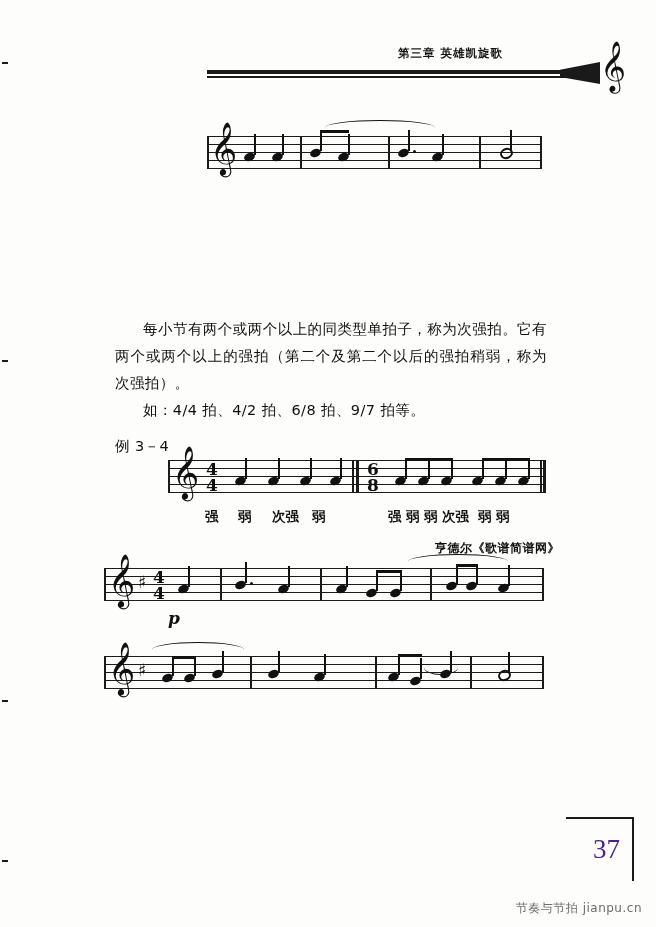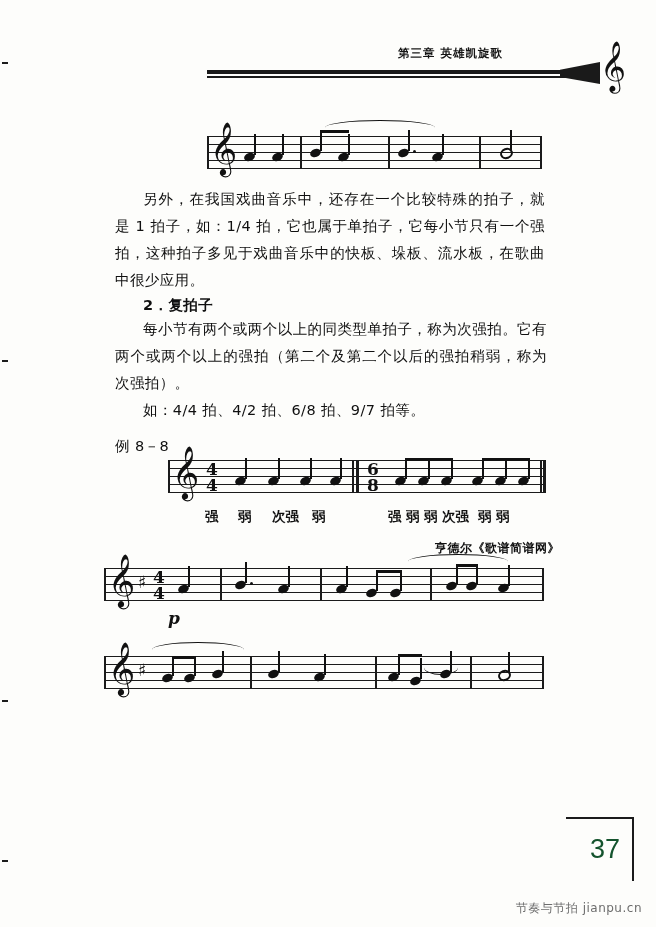--- a/index.html
+++ b/index.html
@@ -191,23 +191,23 @@
 
   
   .edge-mark {
     position: absolute;
     background: #1b1b1b;
   }
   .page-num {
     position: absolute;
     right: 36px;
     bottom: 62px;
-    font-family: Liberation Sans, sans-serif;
+    font-family: Liberation Serif, serif;
     font-size: 27px;
-    color: #14532d;
+    color: #4c1d95;
   }
   .corner {
     position: absolute;
     right: 22px;
     bottom: 46px;
     width: 66px;
     height: 62px;
     border-right: 2px solid #1b1b1b;
     border-top: 2px solid #1b1b1b;
   }
@@ -261,25 +261,23 @@
     <div class="notehead" style="left:398px; top:21px;"></div>
     <div class="dot" style="left:413px; top:22px;"></div>
     <div class="stem" style="left:408px; top:2px; height:21px;"></div>
     <div class="notehead" style="left:432px; top:25px;"></div>
     <div class="stem" style="left:442px; top:6px; height:21px;"></div>
 
     <div class="notehead hollow" style="left:500px; top:20px;"></div>
     <div class="stem" style="left:510px; top:2px; height:20px;"></div>
   </div>
 
-  <div class="para p1">另外，在我国戏曲音乐中，还存在一个比较特殊的拍子，就是 1 拍子，如：1/4 拍，它也属于单拍子，它每小节只有一个强拍，这种拍子多见于戏曲音乐中的快板、垛板、流水板，在歌曲中很少应用。</div>
-  <div class="para h2">2．复拍子</div>
   <div class="para p2">每小节有两个或两个以上的同类型单拍子，称为次强拍。它有两个或两个以上的强拍（第二个及第二个以后的强拍稍弱，称为次强拍）。</div>
   <div class="para p3">如：4/4 拍、4/2 拍、6/8 拍、9/7 拍等。</div>
-  <div class="para p4">例 8－8</div>
+  <div class="para p4">例 3－4</div>
 
   <div class="staff" style="top:452px;">
     <div class="lines">
       <div class="ln" style="left:168px; top:8px;  width:375px;"></div>
       <div class="ln" style="left:168px; top:16px; width:375px;"></div>
       <div class="ln" style="left:168px; top:24px; width:375px;"></div>
       <div class="ln" style="left:168px; top:32px; width:375px;"></div>
       <div class="ln" style="left:168px; top:40px; width:375px;"></div>
       <div class="barline" style="left:168px; top:8px; height:33px;"></div>
       <div class="barline" style="left:352px; top:8px; height:33px;"></div>

